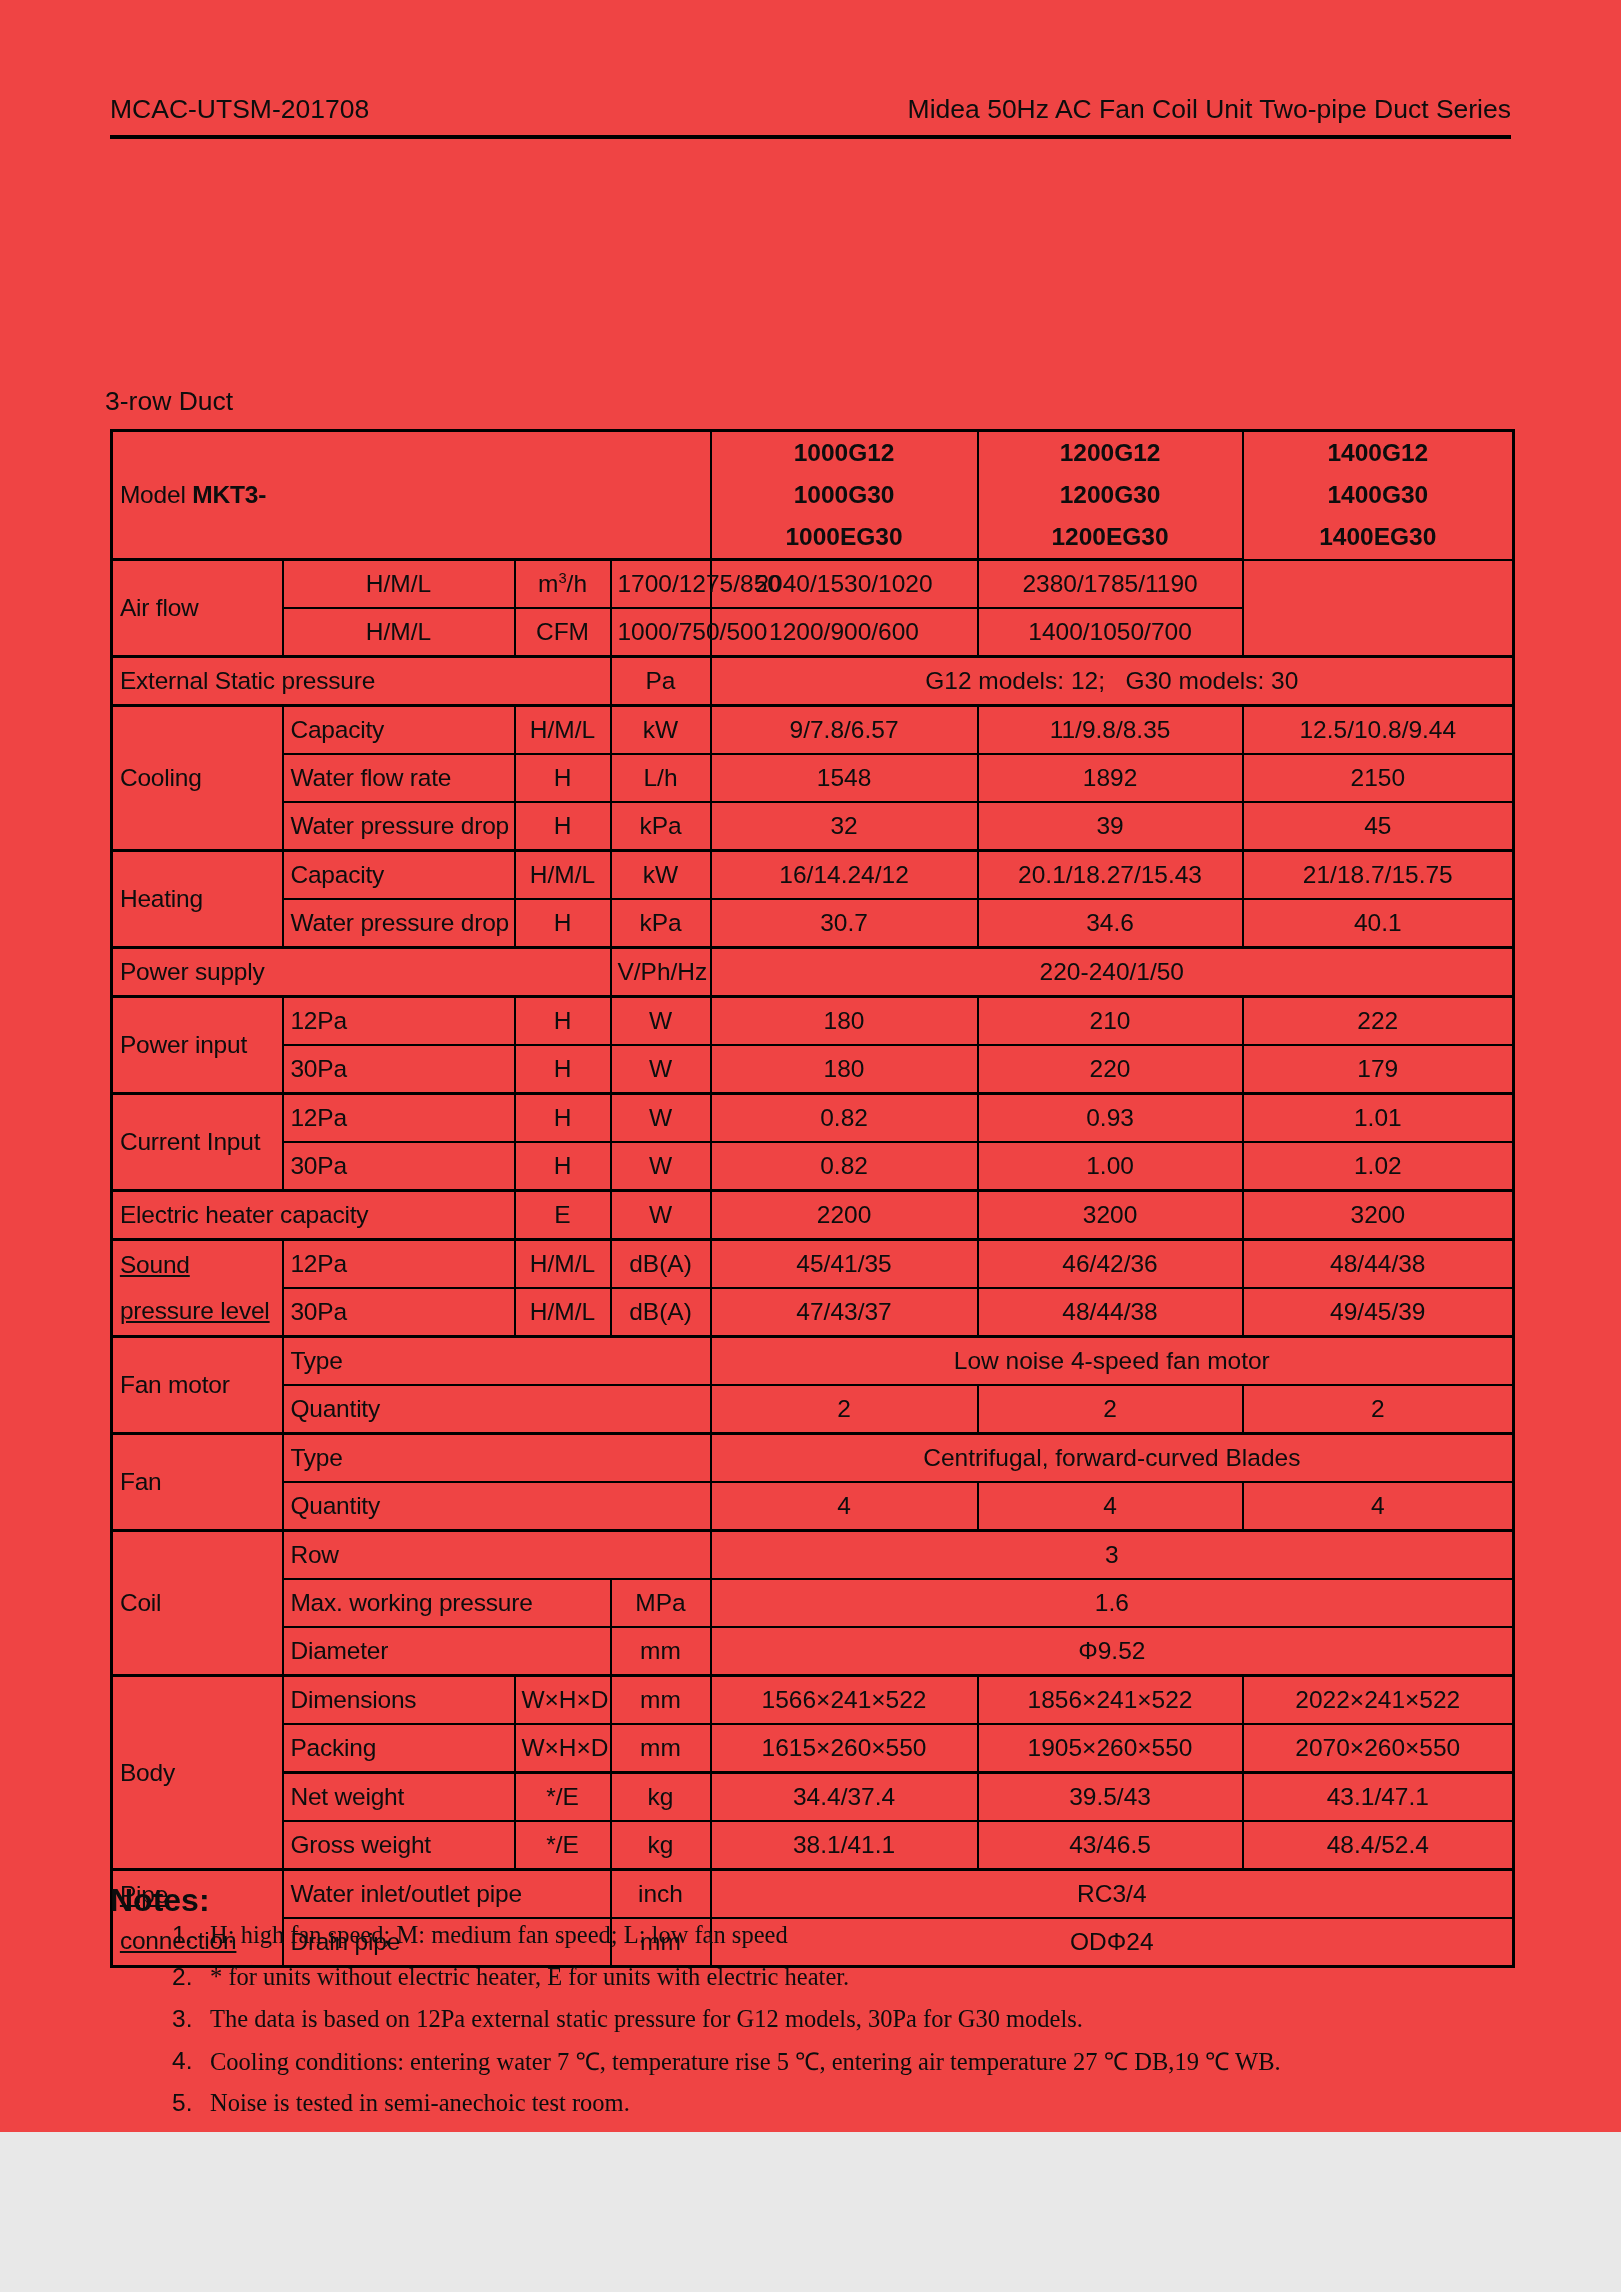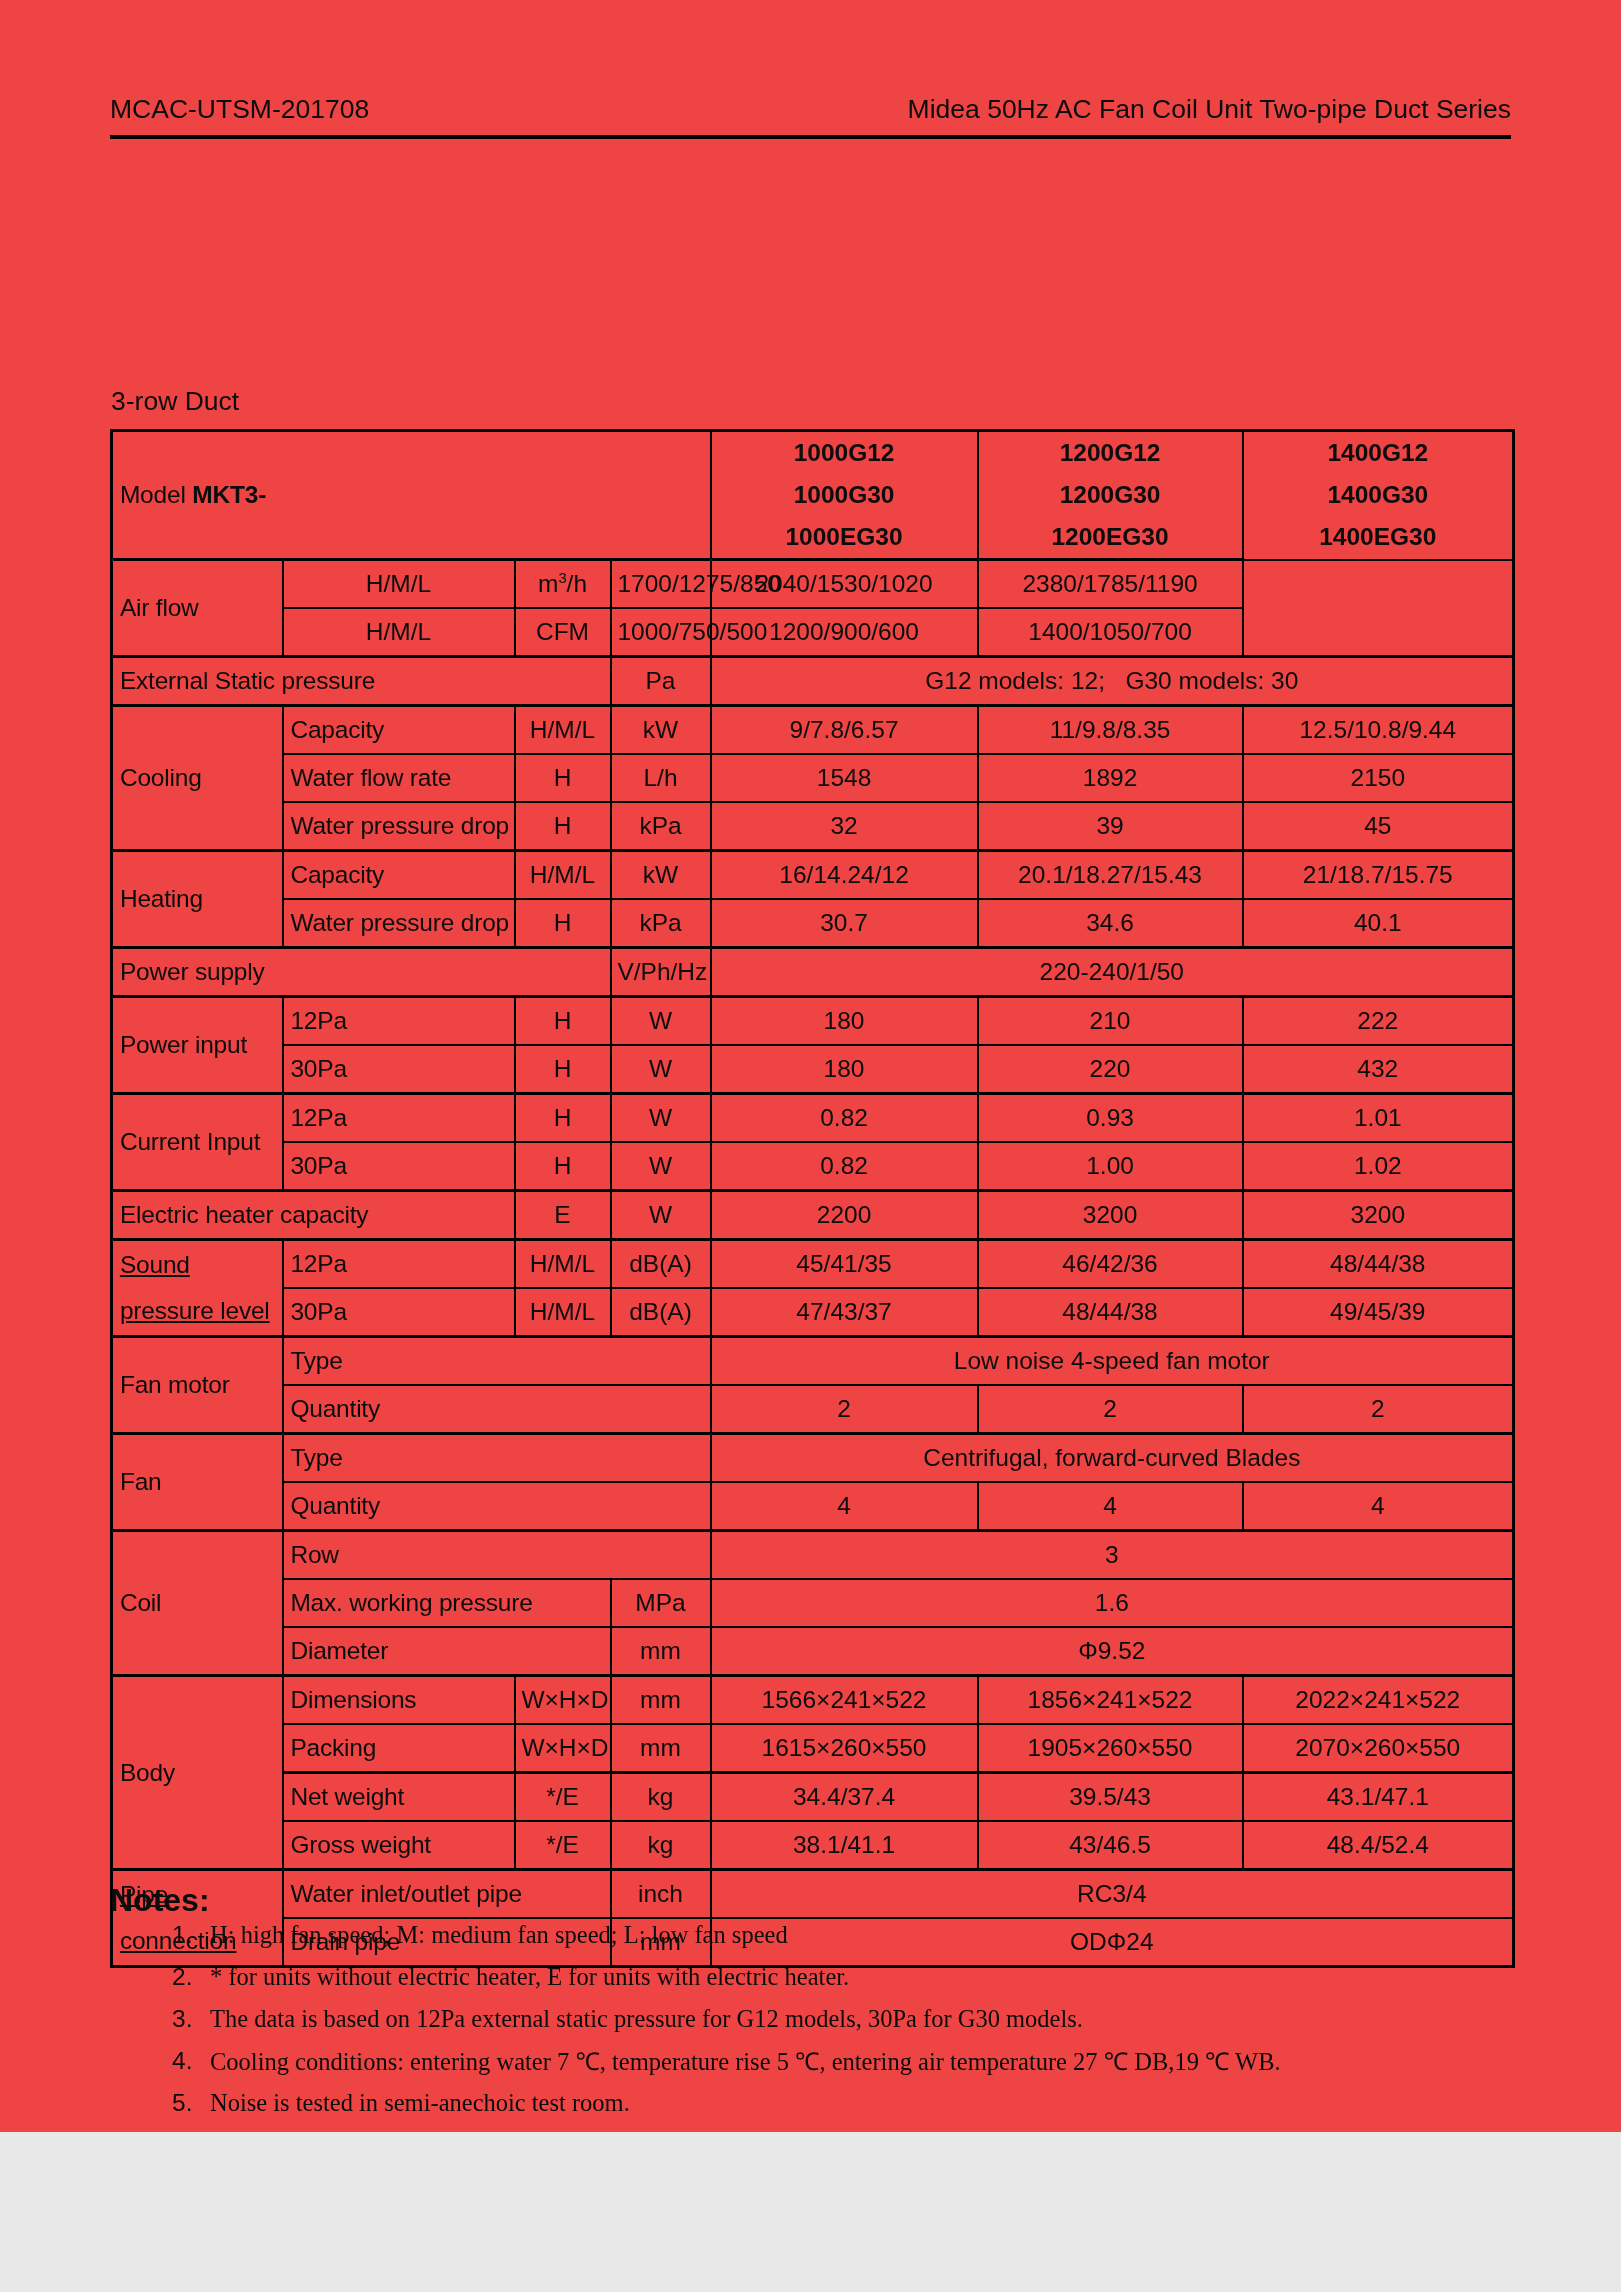--- a/index.html
+++ b/index.html
@@ -13,21 +13,21 @@
   }
   .hdr{
     position:absolute;left:110px;right:110px;top:94px;
     display:flex;justify-content:space-between;align-items:baseline;
     font-size:26.5px;
   }
   .hdr-rule{
     position:absolute;left:110px;right:110px;top:135px;height:3.9px;background:#000;
   }
   .section-title{
-    position:absolute;left:111px;top:386px;font-size:26.5px;
+    position:absolute;left:105px;top:386px;font-size:26.5px;
   }
   .tbl-wrap{position:absolute;left:110px;top:429px;}
   table{
     border-collapse:collapse;table-layout:fixed;width:1401px;
     border:3.9px solid #000;
   }
   td{
     border:2px solid #000;
     height:46px;
     font-size:24.5px;
@@ -176,21 +176,21 @@
             <td>180</td>
             <td>210</td>
             <td>222</td>
           </tr>
           <tr>
             <td class="left">30Pa</td>
             <td>H</td>
             <td>W</td>
             <td>180</td>
             <td>220</td>
-            <td>432</td>
+            <td>179</td>
           </tr>
           <tr class="sep">
             <td rowspan="2" class="left">Current Input</td>
             <td class="left">12Pa</td>
             <td>H</td>
             <td>W</td>
             <td>0.82</td>
             <td>0.93</td>
             <td>1.01</td>
           </tr>

